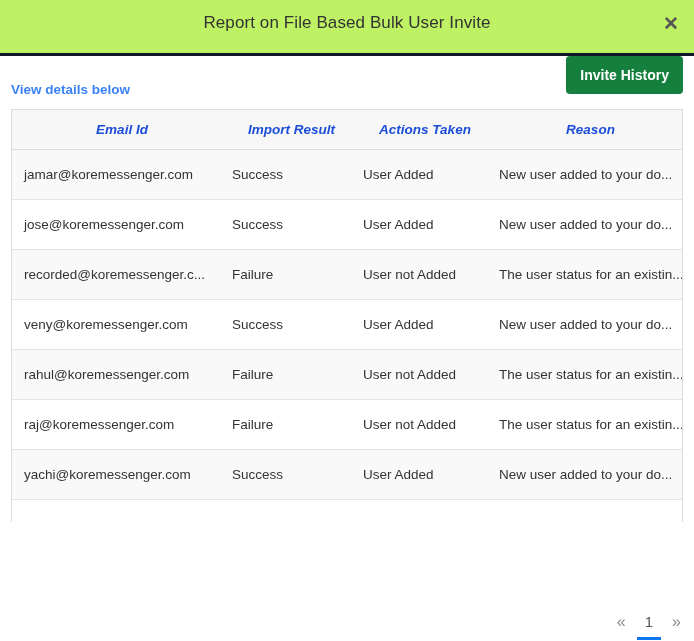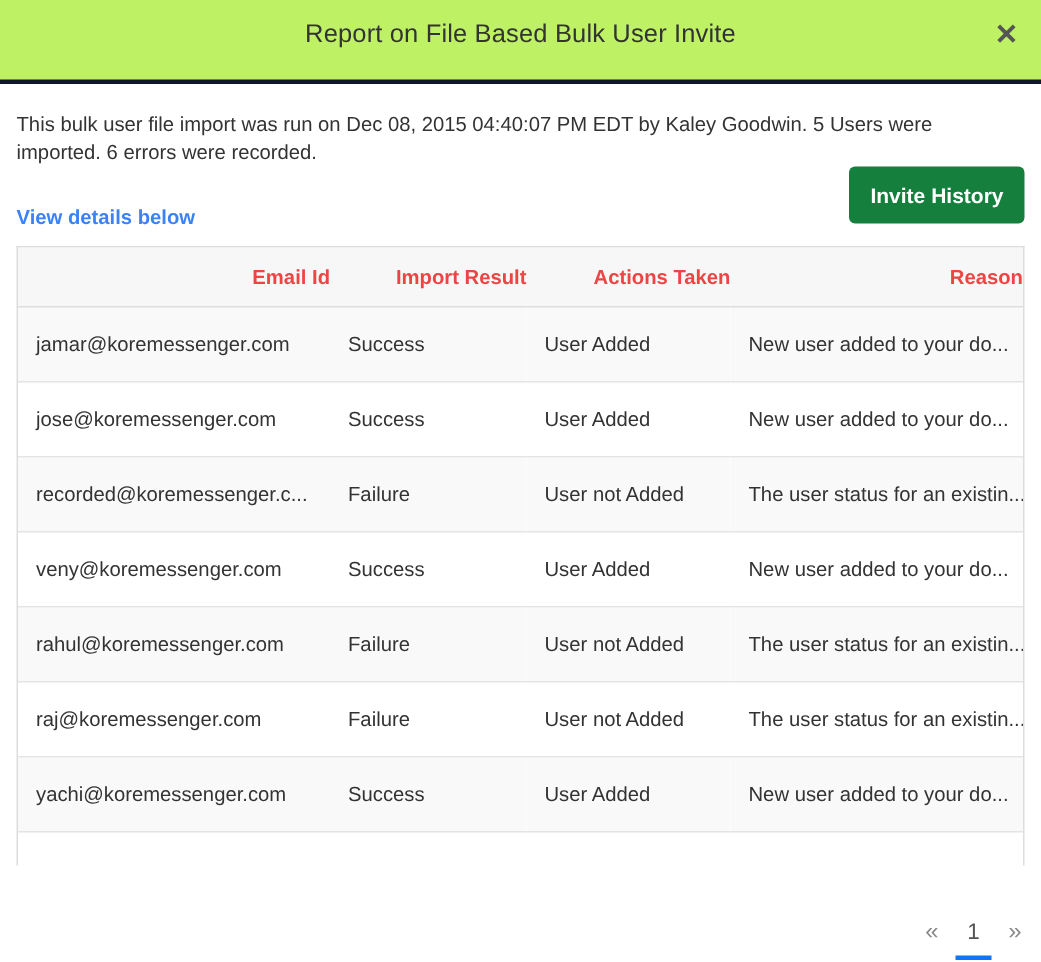--- a/index.html
+++ b/index.html
@@ -101,28 +101,29 @@
     box-sizing: border-box;
   }
   table.report {
     width: 100%;
     border-collapse: collapse;
     table-layout: fixed;
     font-size: 13.5px;
   }
   table.report th {
     background: #f7f7f7;
-    text-align: right;
-    font-weight: bold;
-    color: #ef4444;
+    text-align: center;
+    font-weight: bold;
+    color: #1d4ed8;
     padding: 12px 0 12px 12px;
     border-bottom: 1px solid #dddddd;
     font-size: 13.5px;
     height: 20px;
     box-sizing: border-box;
+    font-style: italic;
   }
   table.report td {
     padding: 16px 0 16px 12px;
     border-bottom: 1px solid #e4e4e4;
     color: #333333;
     white-space: nowrap;
     overflow: hidden;
     text-overflow: clip;
     height: 50px;
     box-sizing: border-box;
@@ -182,21 +183,20 @@
 </head>
 <body>
 
 <div class="modal-header">
   <div class="modal-title">Report on File Based Bulk User Invite</div>
   <button class="close-btn">✕</button>
 </div>
 
 <div class="modal-body">
 
-  <div class="summary">This bulk user file import was run on Dec 08, 2015 04:40:07 PM EDT by Kaley Goodwin. 5 Users were imported. 6 errors were recorded.</div>
 
   <div class="detail-row">
     <div class="view-details">View details below</div>
     <button class="invite-history-btn">Invite History</button>
   </div>
 
   <div class="table-wrap">
     <table class="report">
       <thead>
         <tr>

